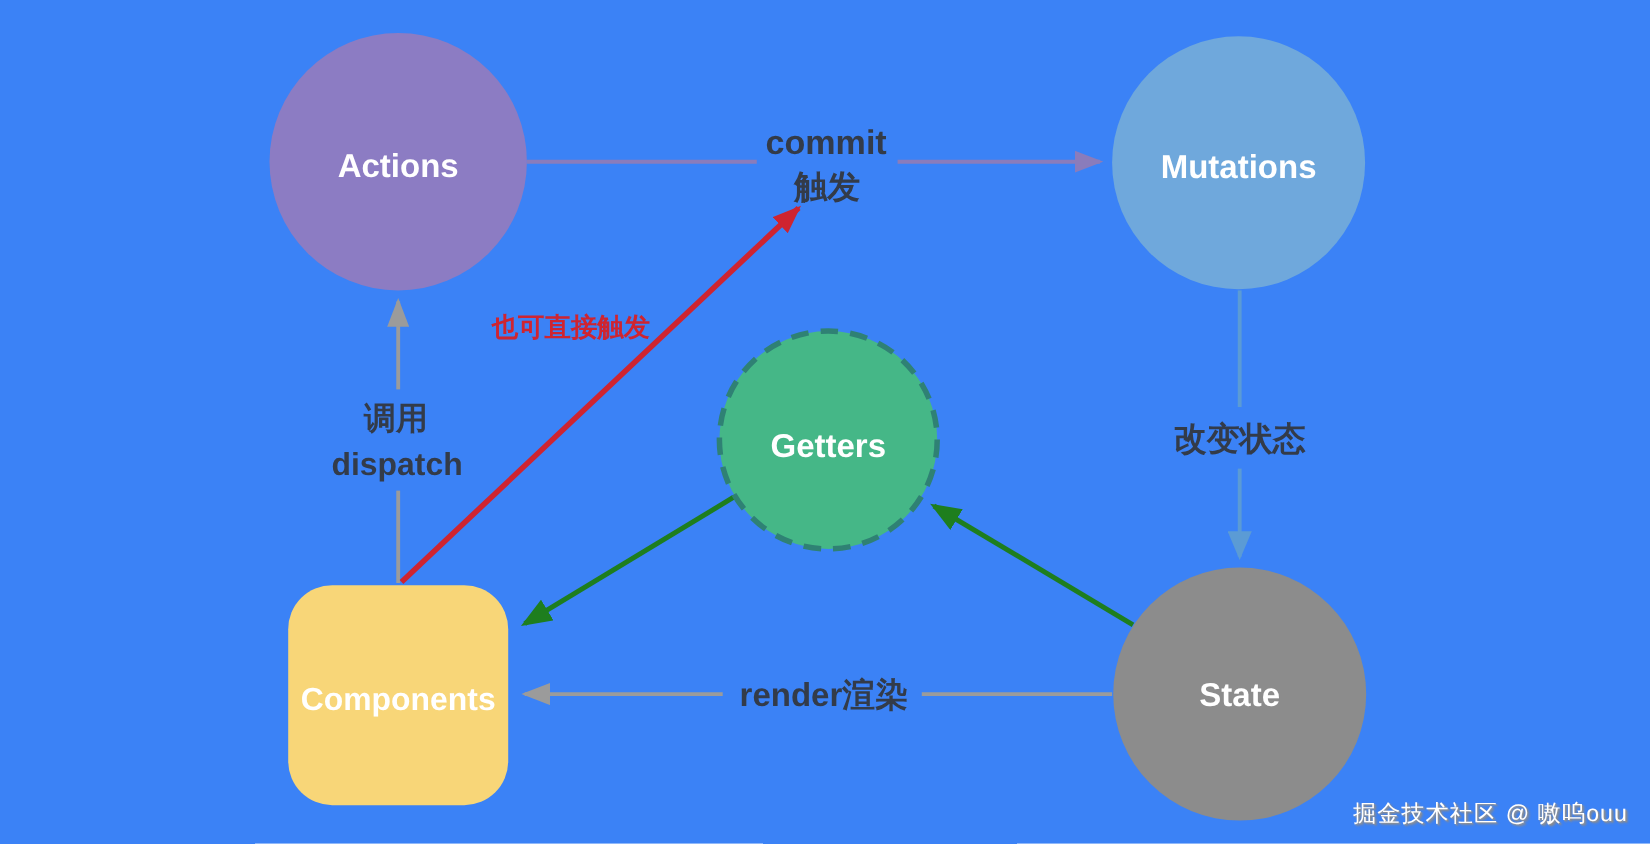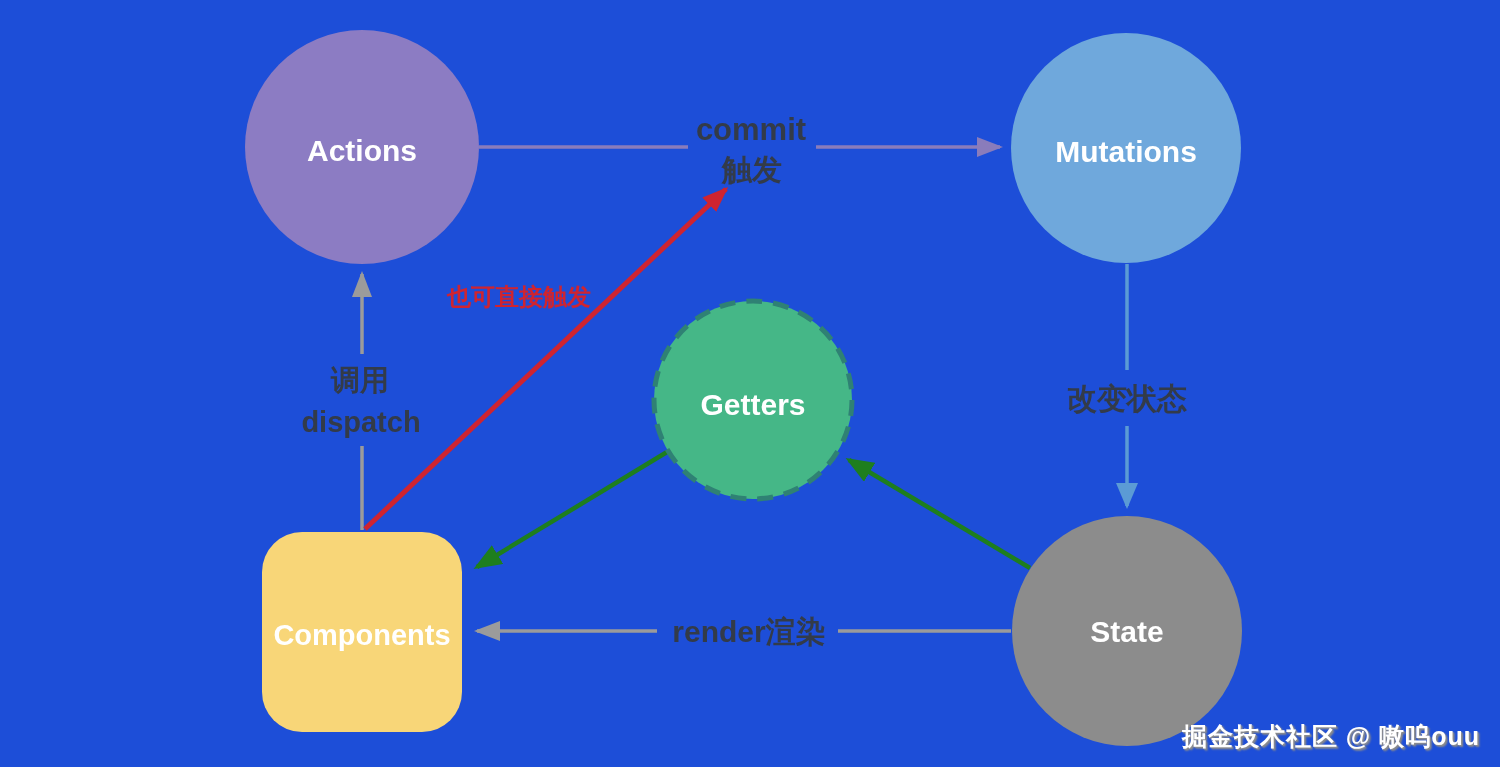--- a/index.html
+++ b/index.html
@@ -5,36 +5,36 @@
   html, body {
     margin: 0;
     padding: 0;
     background: #ffffff;
     font-family: "Liberation Sans", "DejaVu Sans", sans-serif;
   }
   .stage {
     position: relative;
     width: 1500px;
     height: 767px;
-    background: #1d4ed8;
+    background: #3b82f6;
     overflow: hidden;
   }
   svg { position: absolute; left: 0; top: 0; }
   svg text {
     font-family: "Liberation Sans", "DejaVu Sans", sans-serif;
     font-weight: 700;
   }
   .node-label { fill: #ffffff; }
   .edge-label { fill: #333B49; }
   .watermark {
     position: absolute;
     right: 20px;
     bottom: 14px;
-    font-size: 25px;
-    font-weight: 700;
+    font-size: 21px;
+    font-weight: 400;
     color: #ffffff;
     letter-spacing: 1px;
     text-shadow: 2px 2px 2px #8a8a8a, 1px 1px 1px #9a9a9a;
     white-space: nowrap;
     margin-left: 29px;
   }
 </style>
 </head>
 <body>
 

